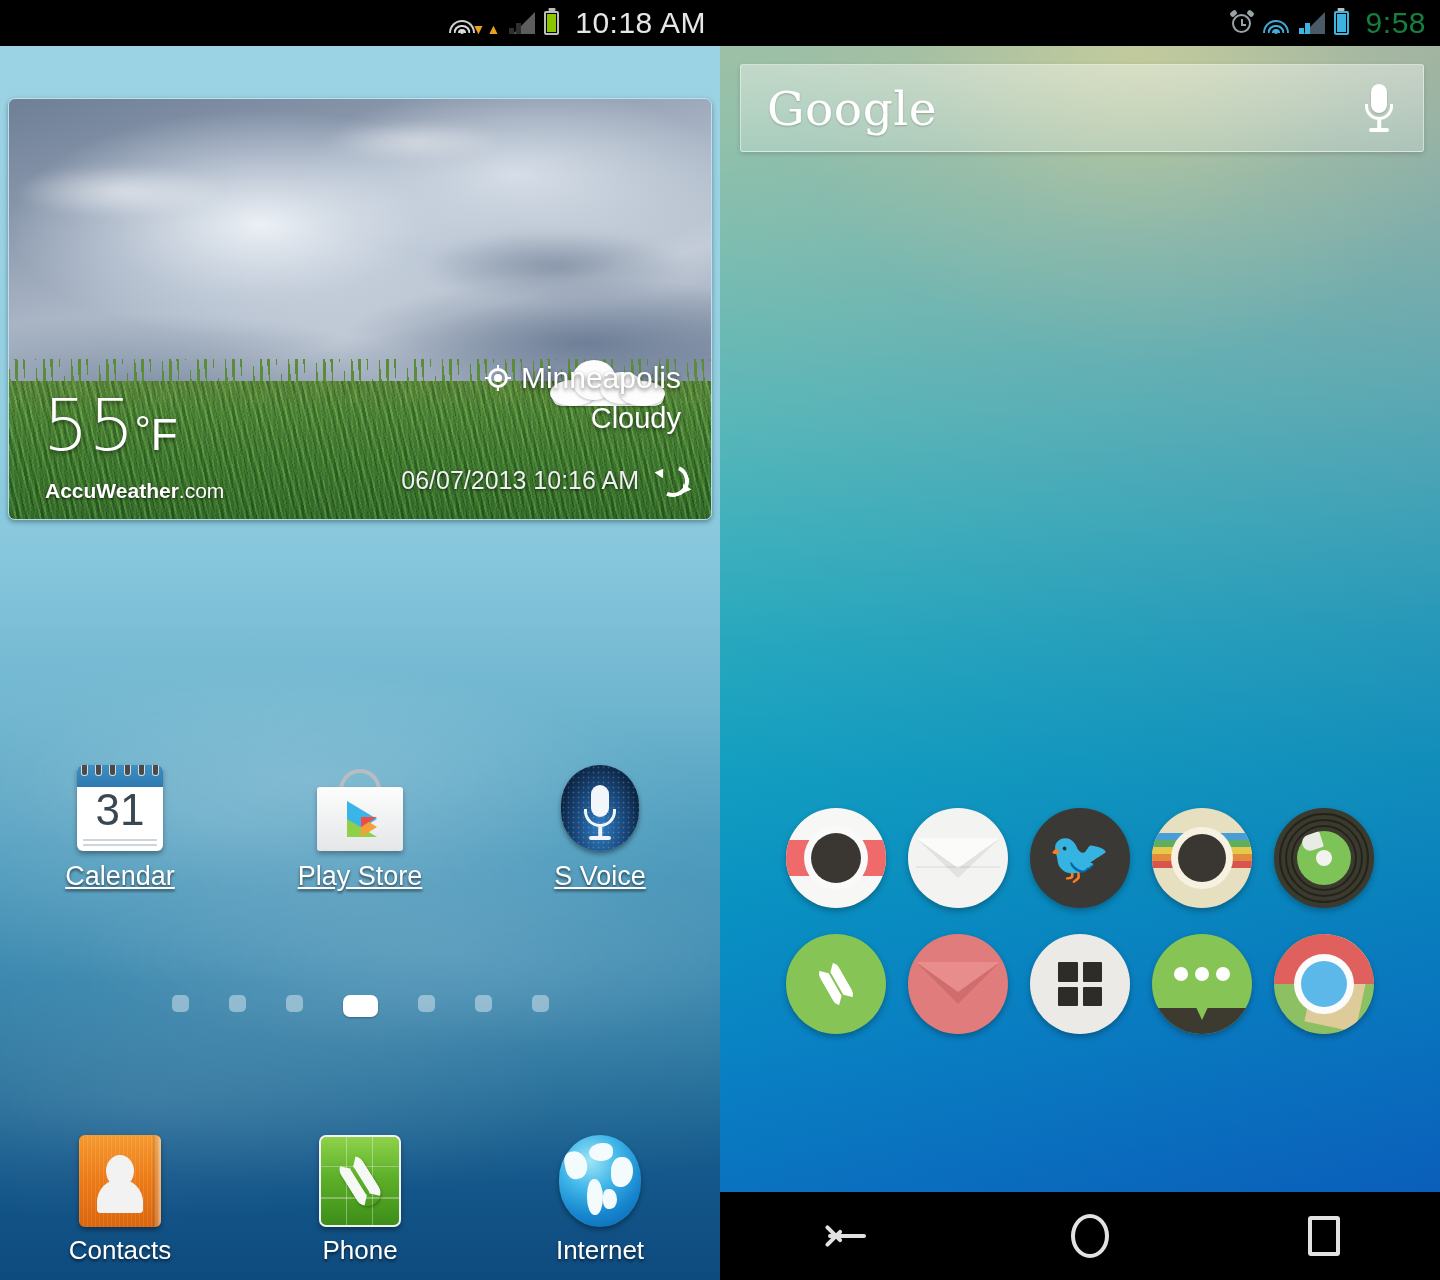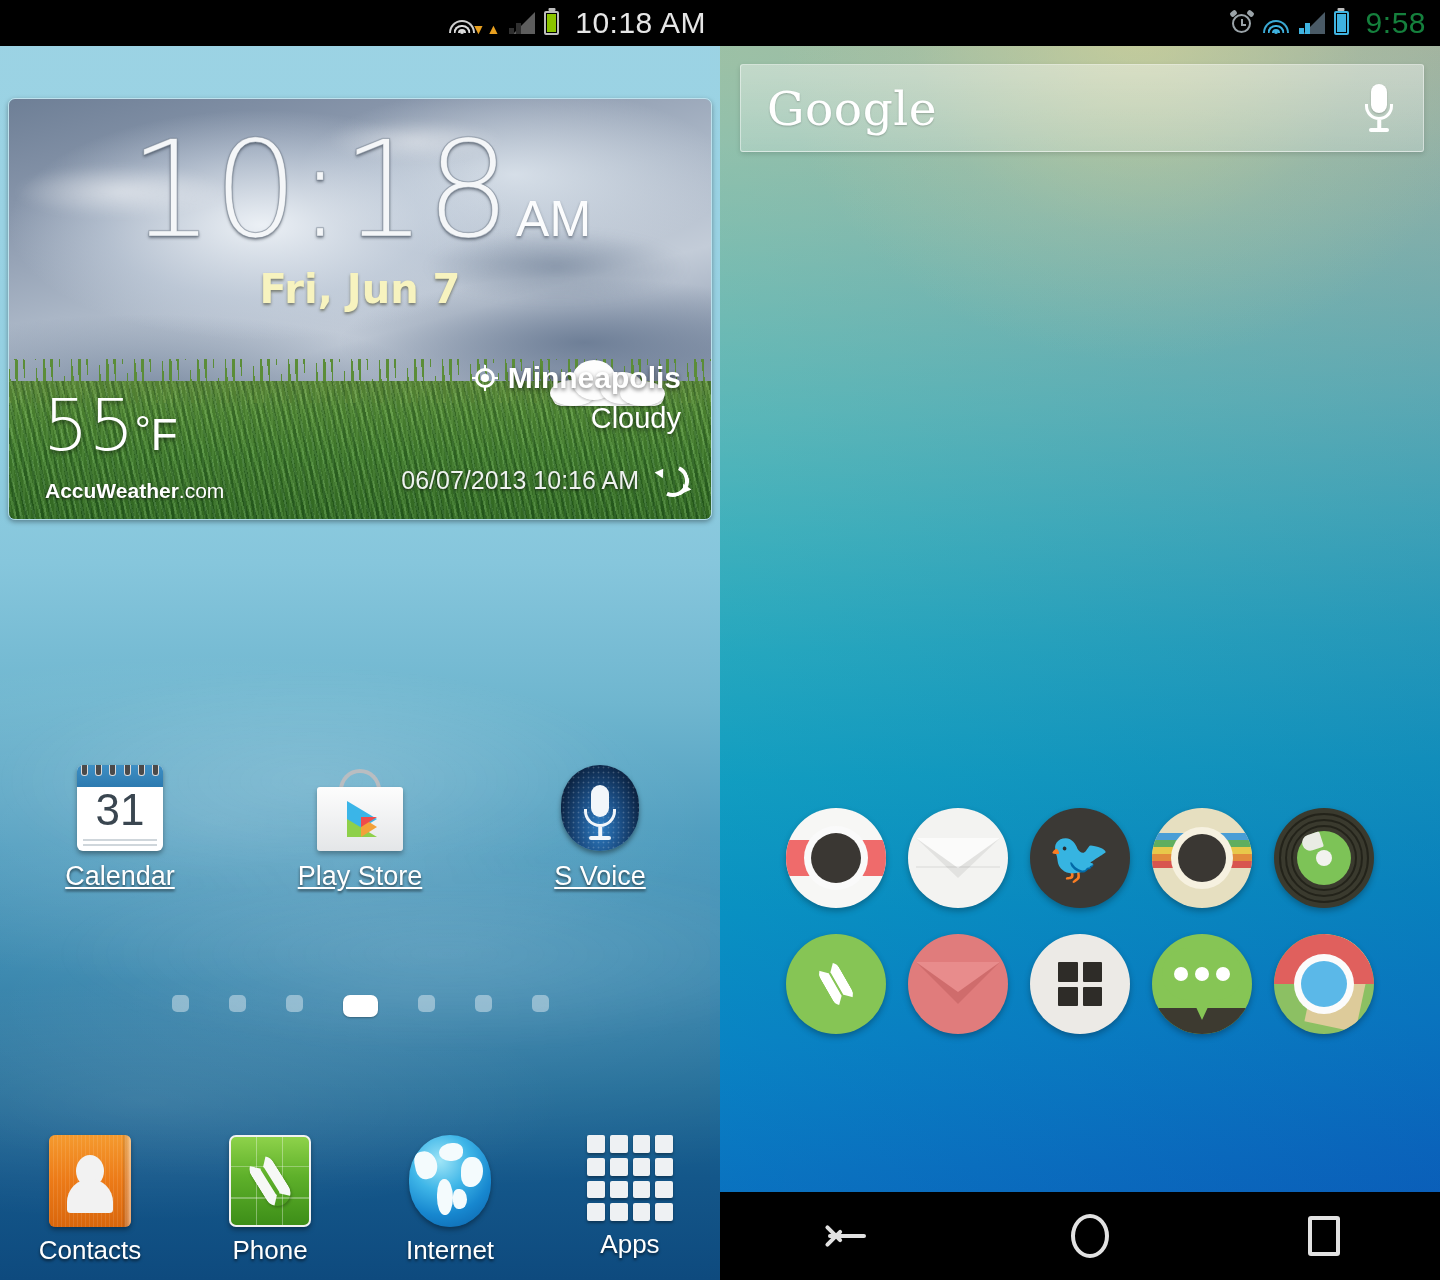--- a/index.html
+++ b/index.html
@@ -169,21 +169,21 @@
   }
   .w-temp { position:absolute; left:34px; bottom:58px; color:#fff; line-height:1;
     text-shadow:0 2px 4px rgba(0,0,0,.5); }
   .w-temp .n { font-size:72px; font-weight:300; font-family:"DejaVu Sans", sans-serif;}
   .w-temp .deg { font-size:40px; vertical-align:super; font-weight:300;}
   .w-temp .u { font-size:44px; font-weight:300;}
   .w-brand { position:absolute; left:36px; bottom:16px; color:#fff; font-size:21px; font-weight:bold;
     text-shadow:0 1px 3px rgba(0,0,0,.7); font-family:"Liberation Sans", sans-serif;text-align:right;}
   .w-brand .lc{font-weight:normal;}
   .w-city { position:absolute; right:30px; bottom:124px; display:flex; align-items:center; gap:10px;
-    color:#fff; font-size:30px; font-weight:bold; text-shadow:0 2px 4px rgba(0,0,0,.55);}
+    color:#fff; font-size:30px; font-weight:normal; text-shadow:0 2px 4px rgba(0,0,0,.55);}
   .w-cond { position:absolute; right:30px; bottom:84px; color:#fff; font-size:29px;
     text-shadow:0 2px 4px rgba(0,0,0,.55);}
   .w-updated { position:absolute; right:72px; bottom:24px; color:#eef2ef; font-size:25px;
     text-shadow:0 1px 3px rgba(0,0,0,.7);}
   .gps-ic{position:relative;width:26px;height:26px;}
   .gps-ic .o{position:absolute;left:3px;top:3px;width:20px;height:20px;border:3px solid #fff;border-radius:50%;}
   .gps-ic .i{position:absolute;left:9px;top:9px;width:8px;height:8px;background:#fff;border-radius:50%;}
   .gps-ic .t,.gps-ic .b,.gps-ic .l,.gps-ic .r{position:absolute;background:#fff;}
   .gps-ic .t{left:12px;top:0;width:2px;height:5px;} .gps-ic .b{left:12px;bottom:0;width:2px;height:5px;}
   .gps-ic .l{left:0;top:12px;width:5px;height:2px;} .gps-ic .r{right:0;top:12px;width:5px;height:2px;}
@@ -430,24 +430,20 @@
       <div class="w-grass"></div>
 
       <div class="w-cloudicon">
         <span class="p base"></span>
           <span class="p p1"></span>
           <span class="p p2"></span>
           <span class="p p3"></span>
           <span class="p p4"></span>
       </div>
 
-      <div class="w-clock">
-        <span class="w-time">10:18</span><span class="w-ampm">AM</span>
-        <div class="w-date">Fri, Jun 7</div>
-      </div>
 
       <div class="w-temp">
         <span class="n">55</span><span class="deg">°</span><span class="u">F</span>
       </div>
 
       <div class="w-brand"><span>AccuWeather</span><span class="lc">.com</span></div>
 
       <div class="w-city">
         <span class="gps-ic">
             <span class="o"></span>
@@ -544,41 +540,20 @@
       </div>
       <div class="dockcell">
         <div class="ic-net">
             <span class="c c1"></span>
             <span class="c c2"></span>
             <span class="c c3"></span>
             <span class="c c4"></span>
             <span class="c c5"></span>
           </div>
         <div class="docklabel">Internet</div>
-      </div>
-      <div class="dockcell">
-        <div class="ic-apps">
-          <i></i>
-            <i></i>
-            <i></i>
-            <i></i>
-            <i></i>
-            <i></i>
-            <i></i>
-            <i></i>
-            <i></i>
-            <i></i>
-            <i></i>
-            <i></i>
-            <i></i>
-            <i></i>
-            <i></i>
-            <i></i>
-        </div>
-        <div class="docklabel">Apps</div>
       </div>
     </div>
   </div>
 
   <div class="panel">
     <div class="right-wall">
         <div class="glow"></div>
       </div>
 
     <div class="statusbar">

